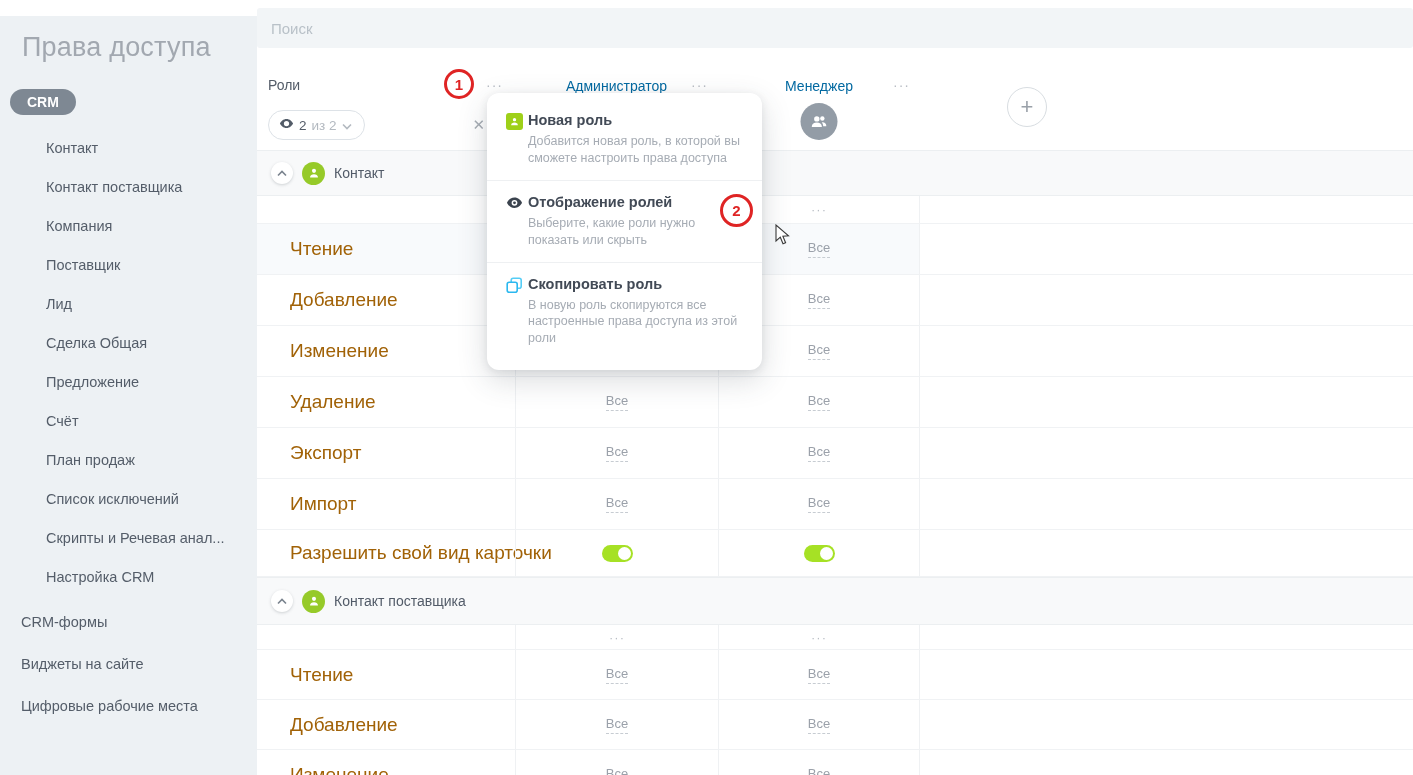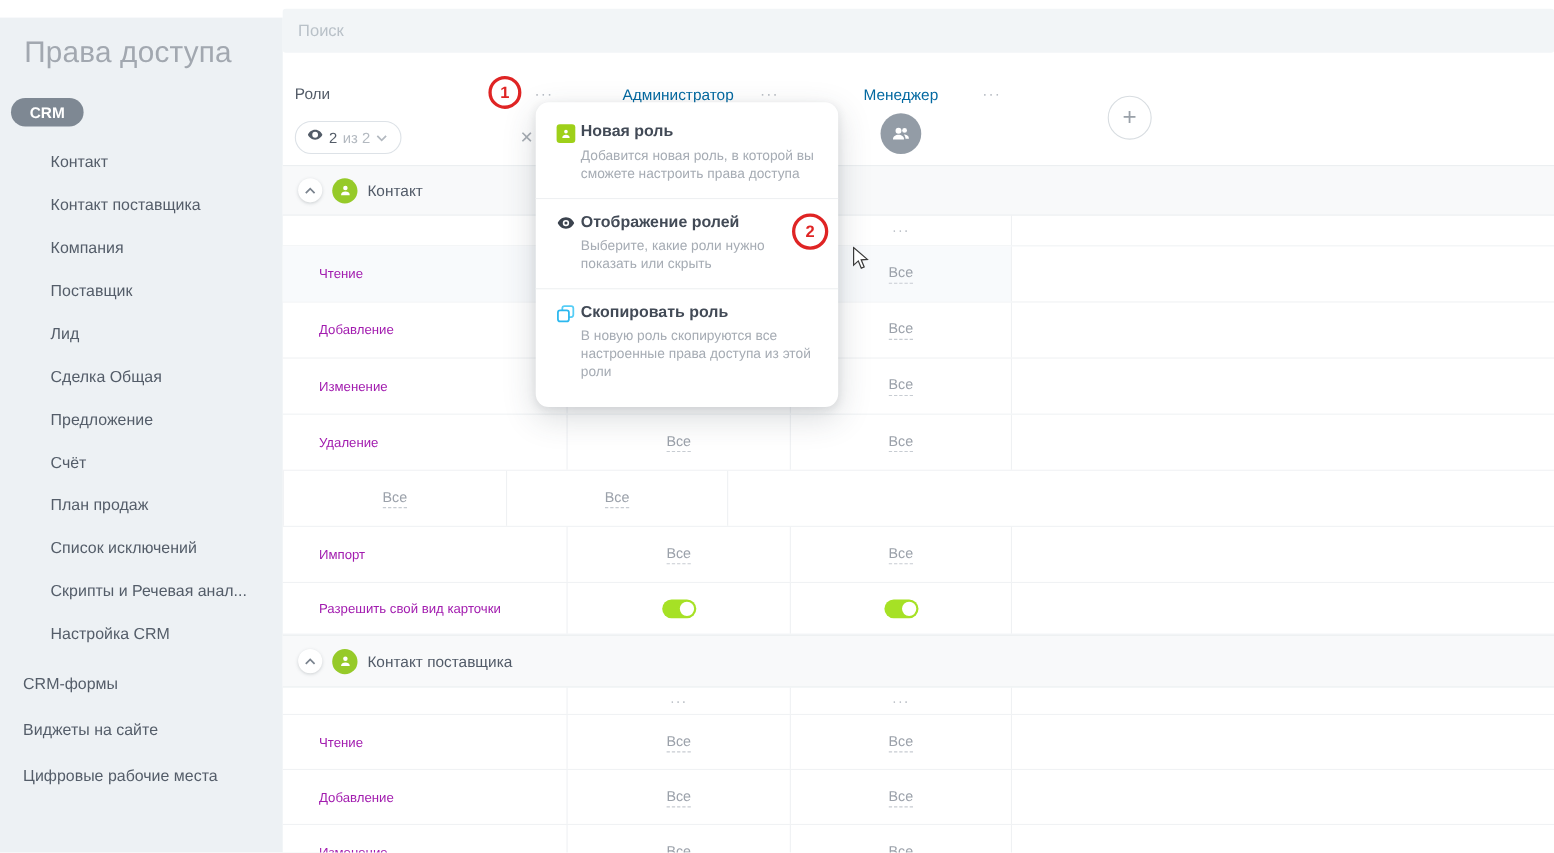--- a/index.html
+++ b/index.html
@@ -107,21 +107,21 @@
   .dots-row { height:28px; border-bottom:1px solid #f0f2f4; }
   .dots-row2 { height:25px; }
   .drow { height:51px; border-bottom:1px solid #f0f2f4; }
   .drow-toggle { height:47px; }
   .drow2 { height:50px; }
   .hover-row .c1, .hover-row .c2, .hover-row .c3 { background:#f8fafc; }
   .vline { border-left:1px solid #eff1f3; }
   .vline-end { border-right:1px solid #eff1f3; }
   .row-label {
     position:absolute; left:33px; top:50%; transform:translateY(-50%);
-    font-size:12px; color:#a21caf; white-space:nowrap;
+    font-size:19px; color:#a16207; white-space:nowrap;
   }
   .cell-center {
     position:absolute; left:0; top:0; width:100%; height:100%;
     display:flex; align-items:center; justify-content:center;
   }
   .all-link {
     font-size:13px; color:#9ba1aa; border-bottom:1px dashed #c7ccd2;
     padding-bottom:2px; cursor:pointer;
   }
   .cell-dots { font-size:13px; color:#b9bec5; letter-spacing:1px; cursor:pointer; }
@@ -333,20 +333,23 @@
           </span>
         </div>
       <div class="c3 vline vline-end">
           <span class="cell-center">
             <span class="all-link">Все</span>
           </span>
         </div>
       <div class="c4"></div>
     </div>
     <div class="trow drow">
+      <div class="c1">
+          <span class="row-label">Экспорт</span>
+        </div>
       <div class="c2 vline">
           <span class="cell-center">
             <span class="all-link">Все</span>
           </span>
         </div>
       <div class="c3 vline vline-end">
           <span class="cell-center">
             <span class="all-link">Все</span>
           </span>
         </div>

